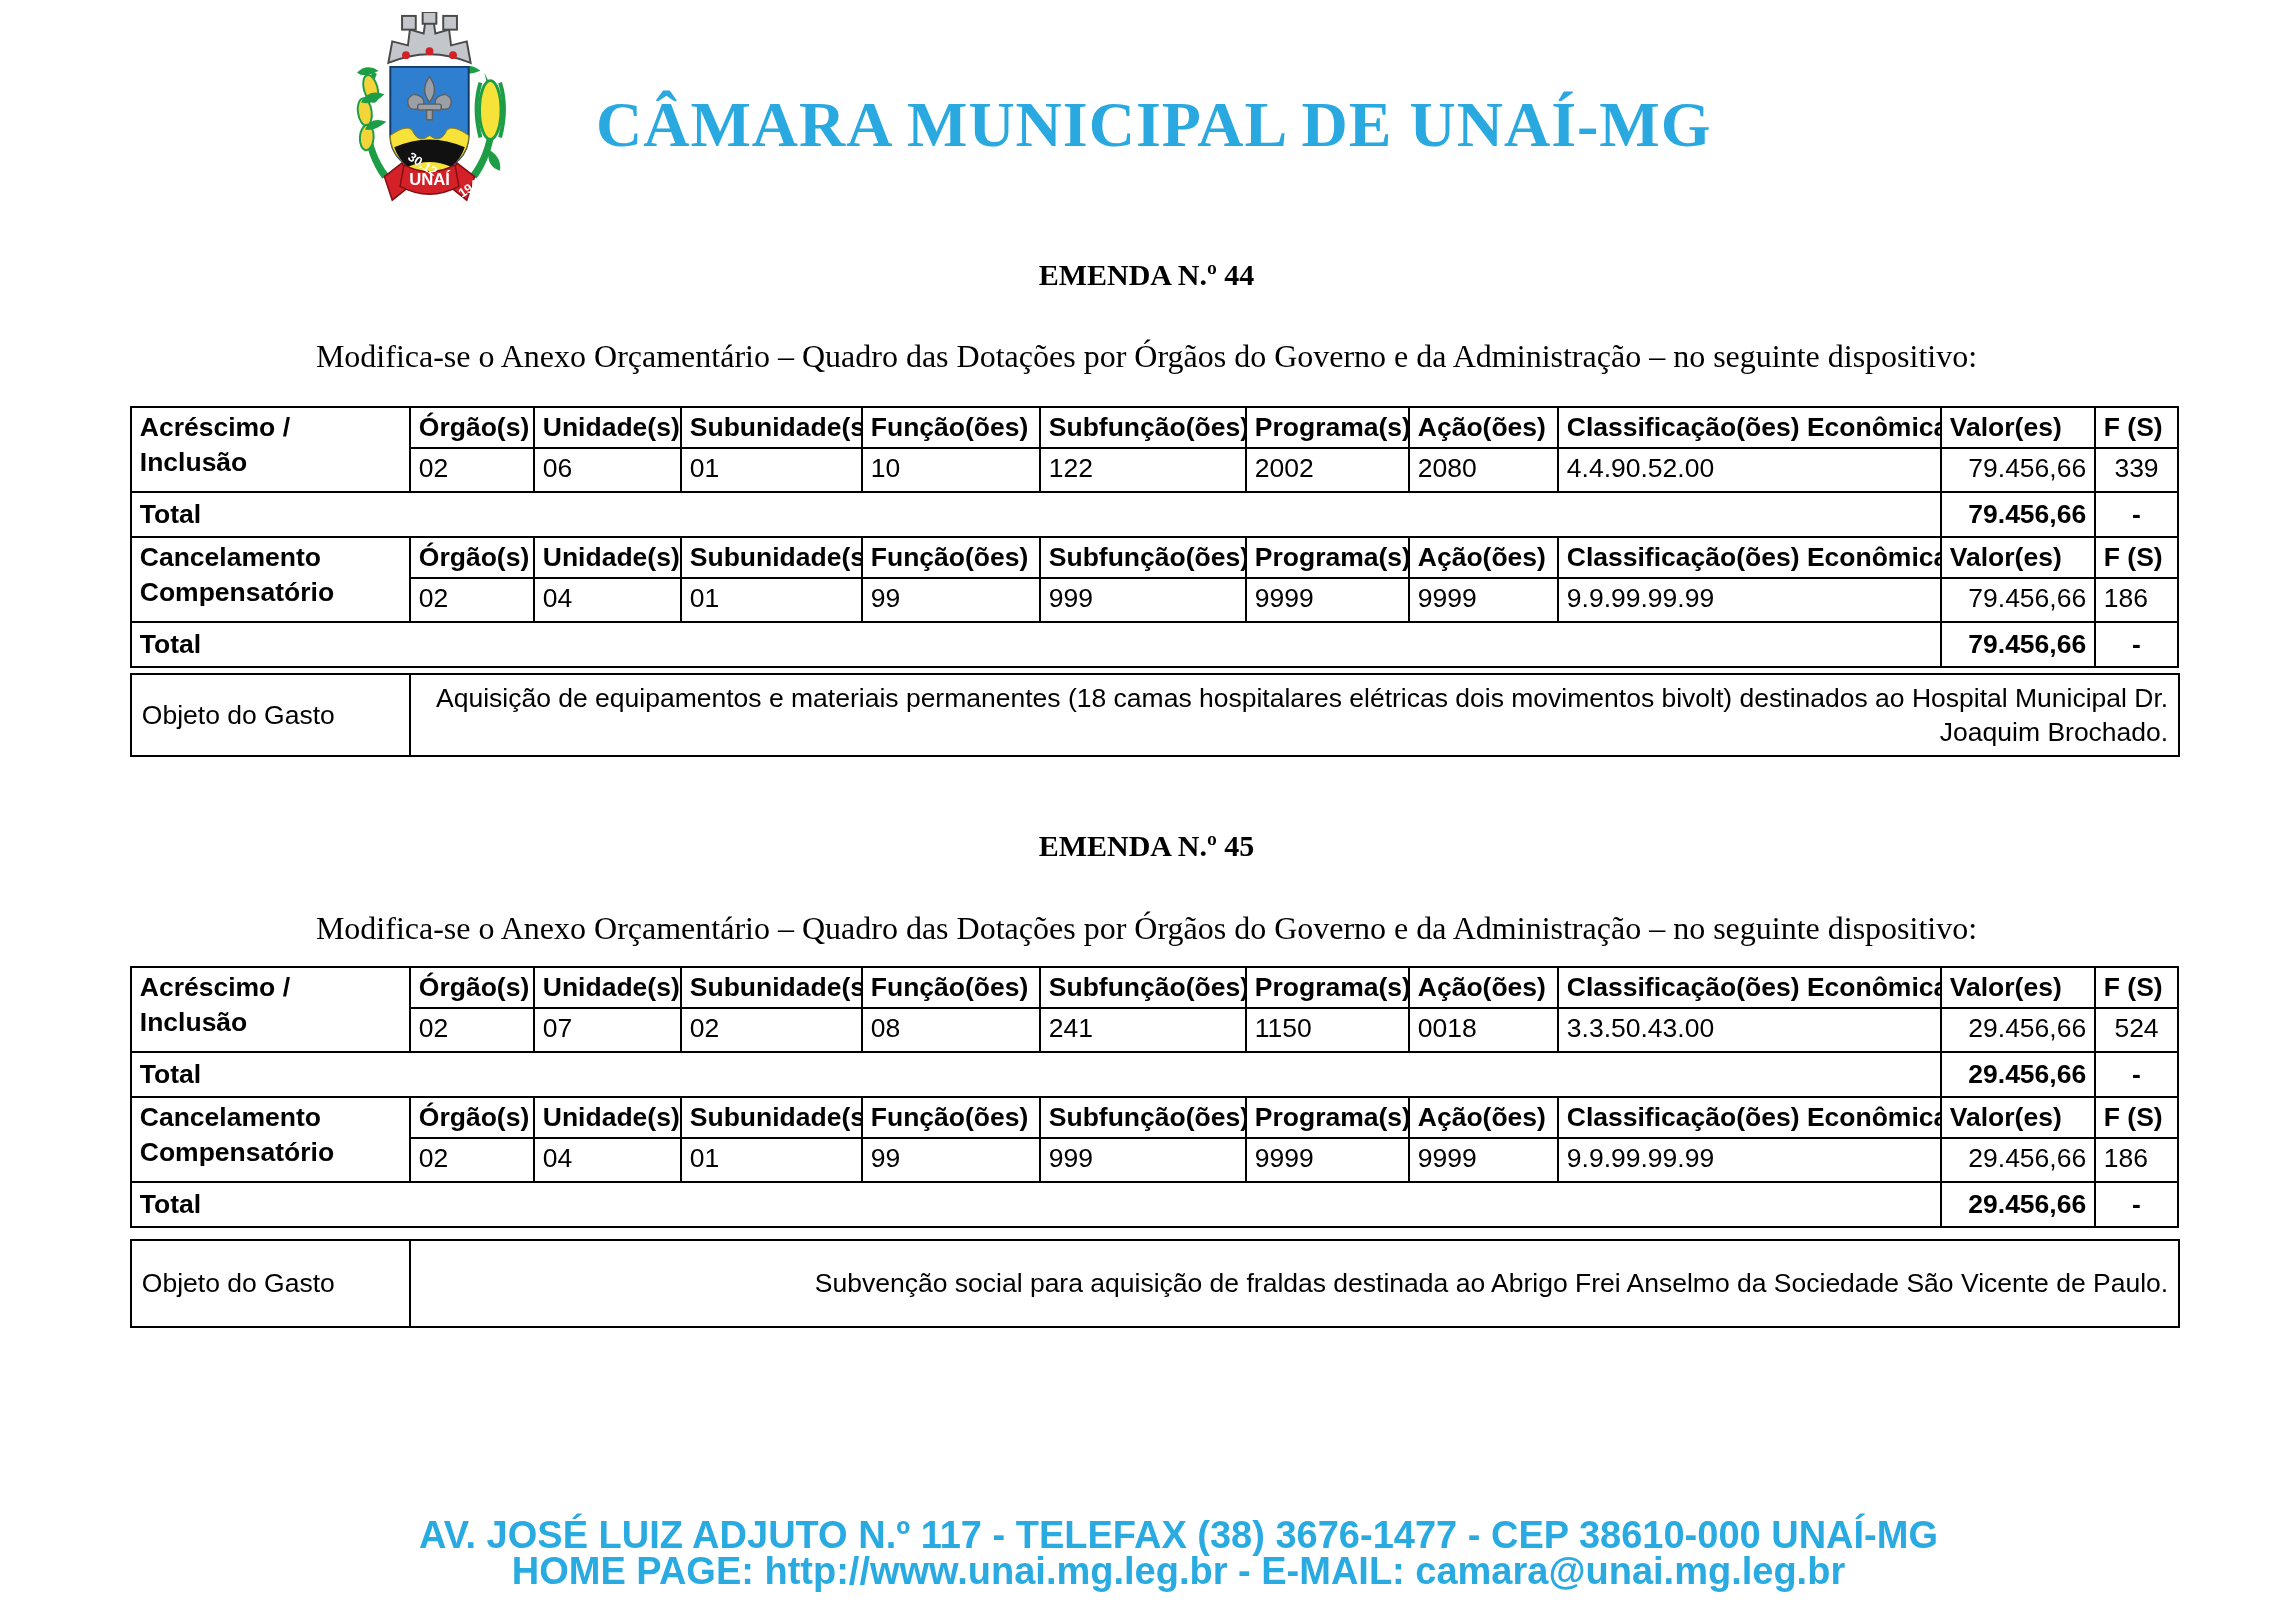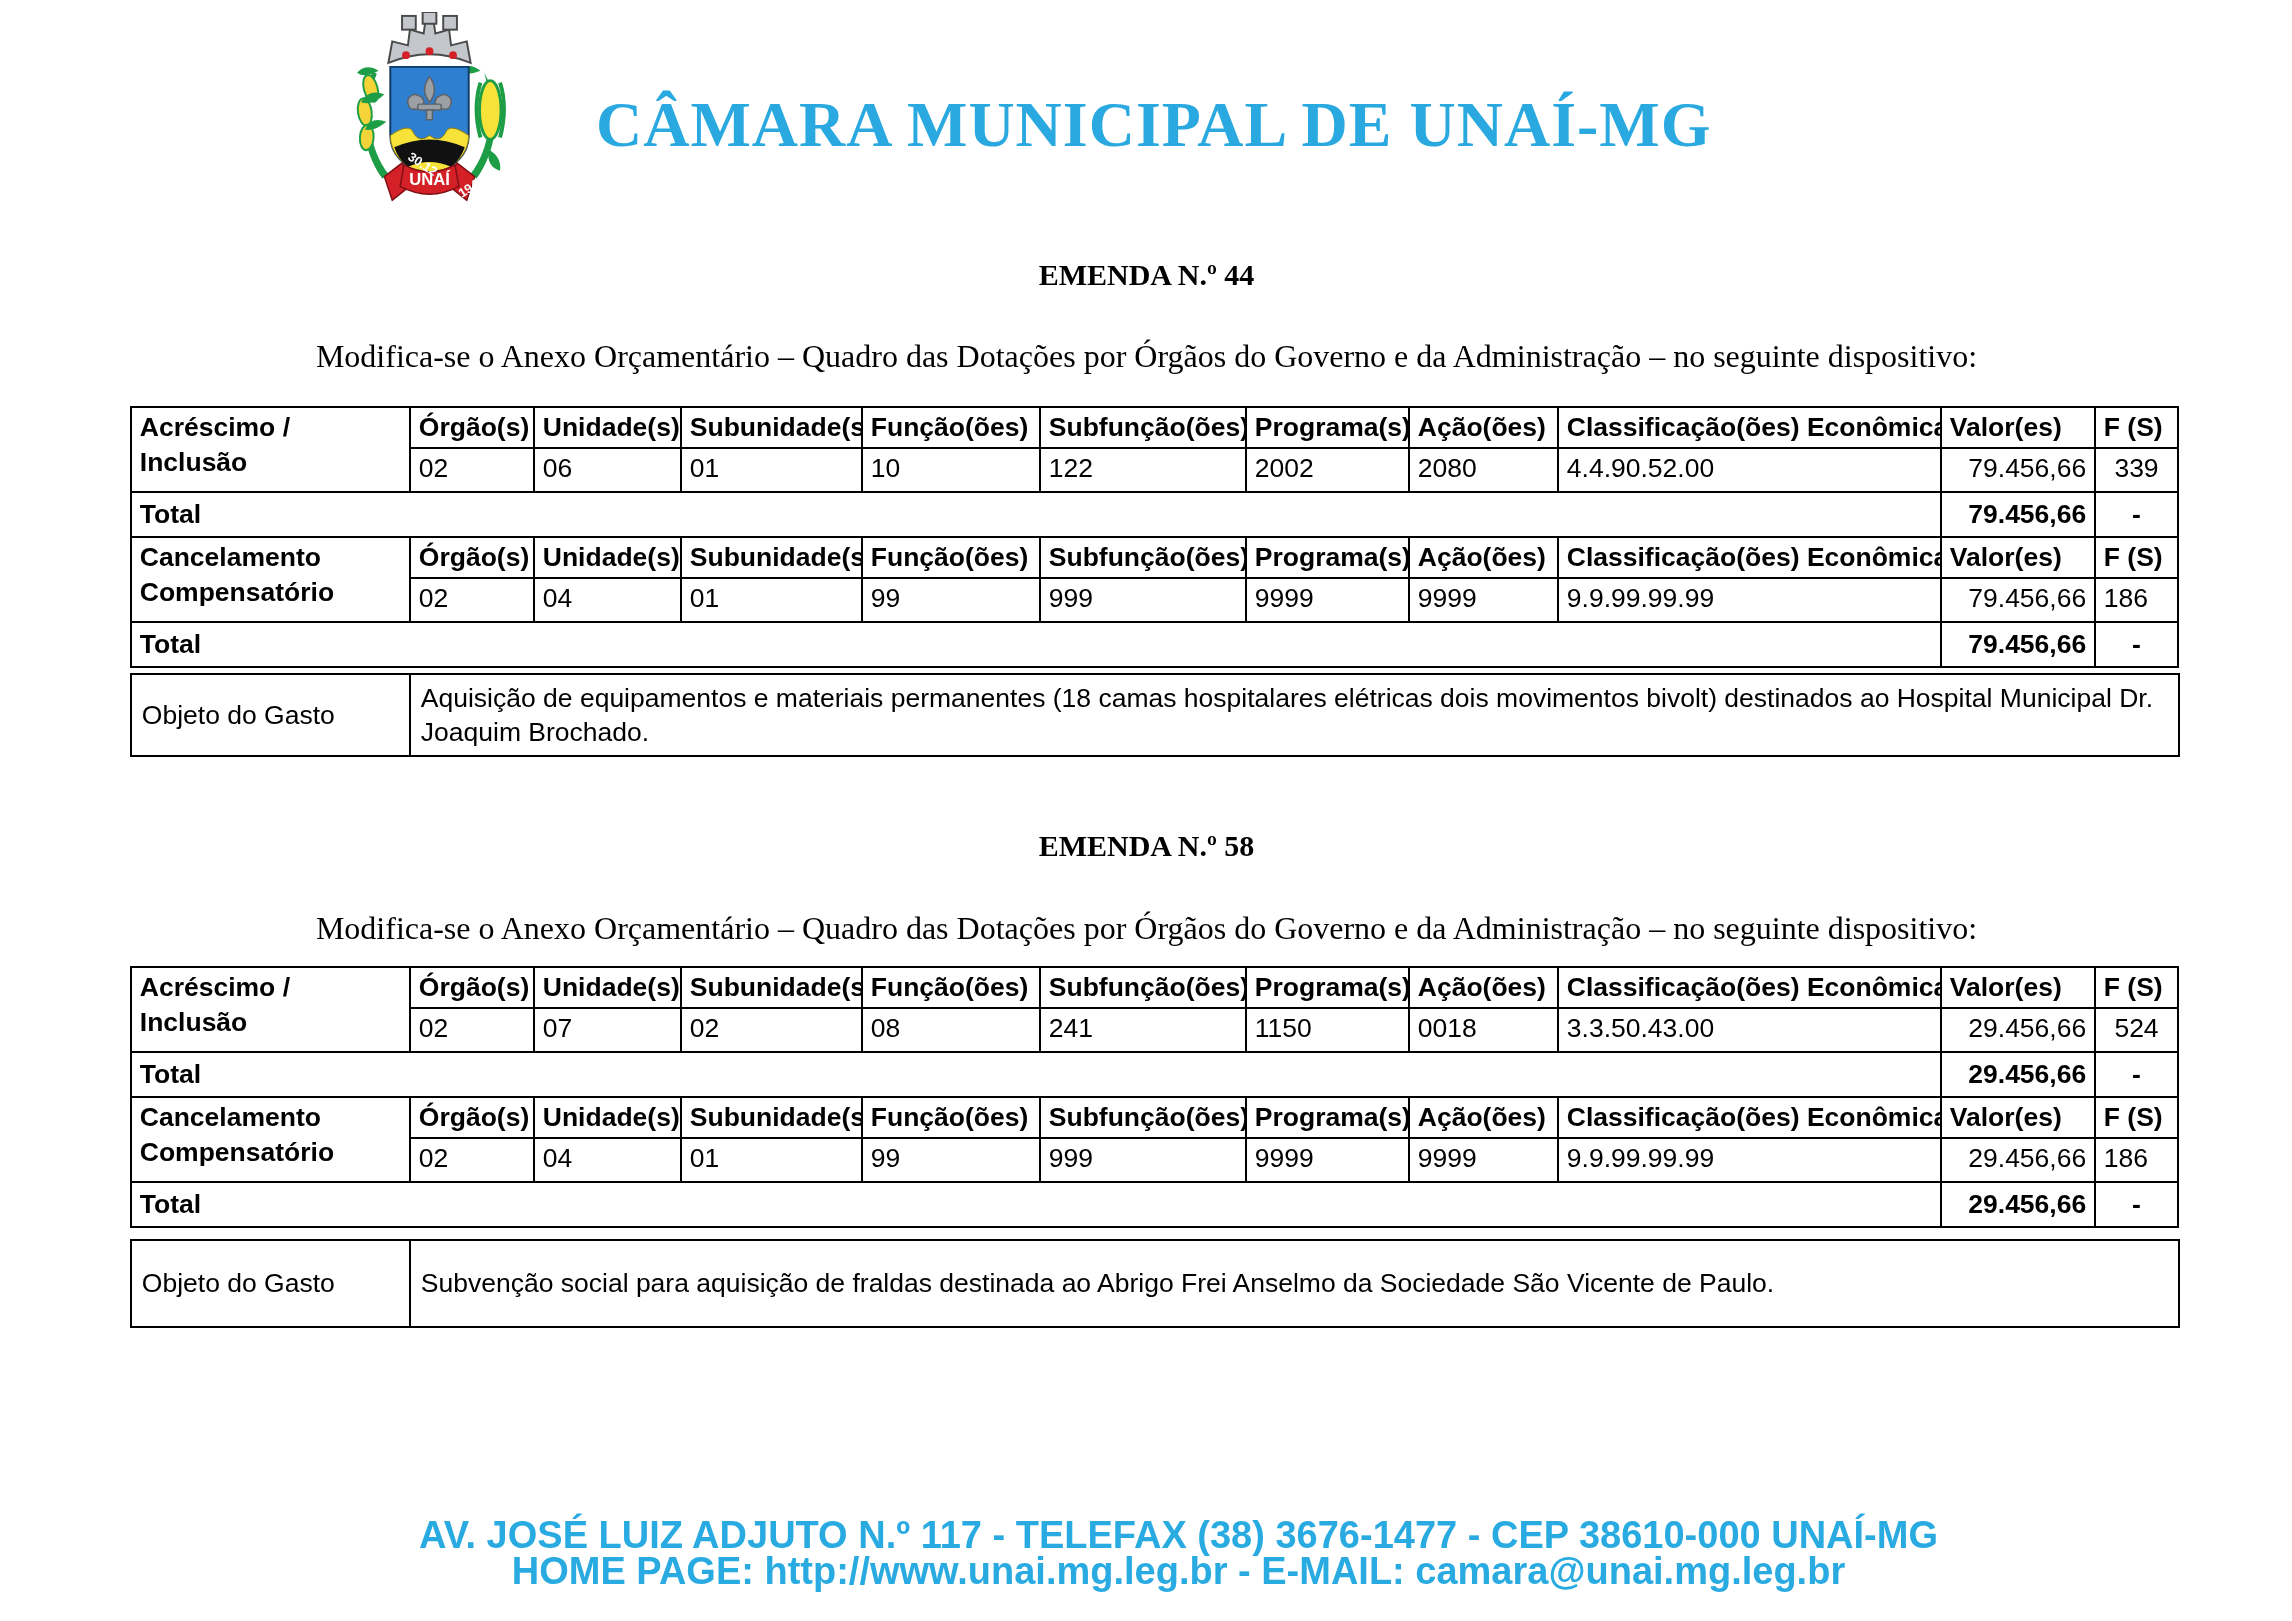--- a/index.html
+++ b/index.html
@@ -56,21 +56,21 @@
   .fs-head{text-align:center;}
   .fs-top{text-align:center;vertical-align:top;padding-top:0px;}
   tr.total-row td{height:39px;vertical-align:middle;}
   table.objeto{
     border-collapse:collapse;table-layout:fixed;width:2049px;
     border:2.9px solid #000;
     font-family:"Liberation Sans", sans-serif;font-size:26.5px;
   }
   table.objeto td{border:2px solid #000;padding:3.9px 9.8px;vertical-align:middle;}
   table.objeto .label-cell2{font-weight:normal;white-space:nowrap;}
-  table.objeto .objeto-text{white-space:normal;line-height:34px;}
+  table.objeto .objeto-text{white-space:normal;line-height:34px;text-align:right;}
   .gap4{height:4.9px;} .gap10{height:10.8px;}
   .obj-h1 td{height:73px;}
   .obj-h2 td{height:78px;}
   
   .footer{
     position:absolute;top:1517px;left:0;width:100%;text-align:center;
     font-family:"Liberation Sans", sans-serif;font-weight:bold;font-size:38px;
     color:#29abe2;line-height:36px;margin-left:32px;
   }
 </style>
@@ -224,21 +224,21 @@
         </colgroup>
       <tbody>
           <tr>
         <td class="label-cell2">Objeto do Gasto</td>
         <td class="objeto-text">Aquisição de equipamentos e materiais permanentes (18 camas hospitalares elétricas dois movimentos bivolt) destinados ao Hospital Municipal Dr. Joaquim Brochado.</td>
       </tr>
     </tbody>
       </table>
   </div>
 
-  <h2 class="emenda-heading e1-heading">EMENDA N.º 58</h2>
+  <h2 class="emenda-heading e1-heading">EMENDA N.º 45</h2>
   <p class="emenda-intro e1-intro">Modifica-se o Anexo Orçamentário – Quadro das Dotações por Órgãos do Governo e da Administração – no seguinte dispositivo:</p>
 
   <div class="tables-wrap e1-tables">
     <table class="budget">
       <colgroup>
         <col style="width:279px">
           <col style="width:124px">
           <col style="width:147px">
           <col style="width:181px">
         <col style="width:178px">

